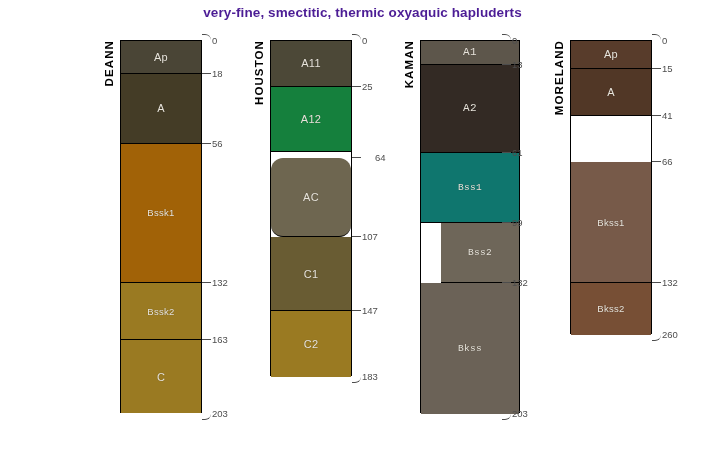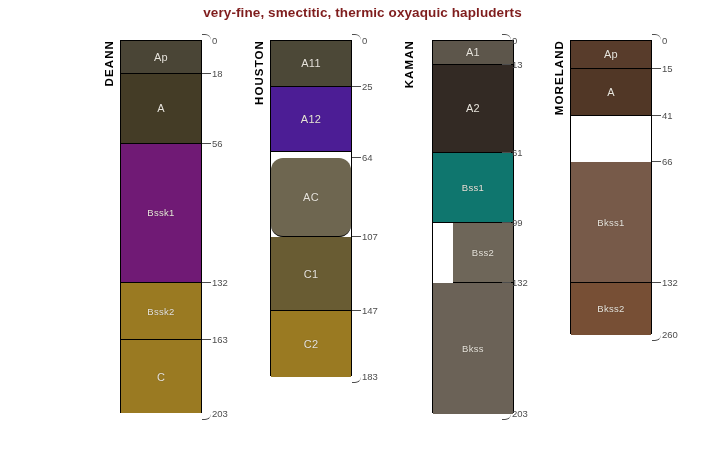--- a/index.html
+++ b/index.html
@@ -20,21 +20,21 @@
     height: 450px;
   }
   .chart-title {
     position: absolute;
     top: 0;
     left: 0;
     width: 725px;
     text-align: center;
     font-size: 13.5px;
     font-weight: bold;
-    color: #7f1d1d;
+    color: #4c1d95;
     padding-top: 5px;
     letter-spacing: 0.1px;
   }
   .profile {
     position: absolute;
     top: 0;
     height: 450px;
   }
   .pedon-label {
     position: absolute;
@@ -111,21 +111,21 @@
   <div id="profiles-container">
       <div class="profile" style="left: 0px;">
         <div class="pedon-label" style="left: 103px; top: 40px;">DEANN</div>
         <div class="col" style="left: 120px; top: 40px; width: 82px; height: 372.505px;">
           <div class="horizon" style="top: 0px; height: 33.03px; background: rgb(74, 69, 54);">
             <span class="horizon-label big">Ap</span>
           </div>
           <div class="horizon" style="top: 33.03px; height: 69.73px; background: rgb(68, 60, 38);">
             <span class="horizon-label big">A</span>
           </div>
-          <div class="horizon" style="top: 102.76px; height: 139.46px; background: #701a75; justify-content: center;">
+          <div class="horizon" style="top: 102.76px; height: 139.46px; background: #a16207; justify-content: center;">
             <span class="horizon-label">Bssk1</span>
           </div>
           <div class="horizon" style="top: 242.22px; height: 56.885px; background: rgb(154, 122, 34);">
             <span class="horizon-label">Bssk2</span>
           </div>
           <div class="horizon" style="top: 299.105px; height: 73.4px; background: rgb(154, 122, 34); border-bottom: none;">
             <span class="horizon-label big">C</span>
           </div>
         </div>
         <div class="depth-axis" style="left: 202px;">
@@ -142,51 +142,51 @@
           <div class="tick-curve" style="top: 412.505px;"></div>
           <div class="tick-label" style="top: 412.505px;">203</div>
         </div>
       </div>
       <div class="profile" style="left: 0px;">
         <div class="pedon-label" style="left: 253px; top: 40px;">HOUSTON</div>
         <div class="col" style="left: 270px; top: 40px; width: 82px; height: 335.805px;">
           <div class="horizon" style="top: 0px; height: 45.875px; background: rgb(76, 72, 55);">
             <span class="horizon-label big">A11</span>
           </div>
-          <div class="horizon" style="top: 45.875px; height: 65px; background: #4c1d95;">
+          <div class="horizon" style="top: 45.875px; height: 65px; background: #15803d;">
             <span class="horizon-label big">A12</span>
           </div>
           <div class="horizon" style="top: 117.44px; height: 78.905px; background: rgb(110, 102, 80); border-radius: 12px;">
             <span class="horizon-label big">AC</span>
           </div>
           <div class="horizon" style="top: 196.345px; height: 73.4px; background: rgb(105, 92, 51);">
             <span class="horizon-label big">C1</span>
           </div>
           <div class="horizon" style="top: 269.745px; height: 66.06px; background: rgb(154, 122, 34); border-bottom: none;">
             <span class="horizon-label big">C2</span>
           </div>
         </div>
         <div class="depth-axis" style="left: 352px;">
           <div class="tick-curve" style="top: 34px; border-radius: 0px 6px 0px 0px; border-bottom: 0px; border-top: 1px solid rgb(77, 77, 77);"></div>
           <div class="tick-label" style="top: 40px;">0</div>
           <div class="tick" style="top: 85.875px;"></div>
           <div class="tick-label" style="top: 85.875px;">25</div>
           <div class="tick" style="top: 157.44px;"></div>
-          <div class="tick-label" style="top: 157.44px;">64</div>
+          <div class="tick-label" style="top: 157.44px; margin-left: 13px;">64</div>
           <div class="tick" style="top: 236.345px;"></div>
           <div class="tick-label" style="top: 236.345px;">107</div>
           <div class="tick" style="top: 309.745px;"></div>
           <div class="tick-label" style="top: 309.745px;">147</div>
           <div class="tick-curve" style="top: 375.805px;"></div>
           <div class="tick-label" style="top: 375.805px;">183</div>
         </div>
       </div>
       <div class="profile" style="left: 0px;">
         <div class="pedon-label" style="left: 403px; top: 40px;">KAMAN</div>
-        <div class="col" style="left: 432px; top: 40px; width: 82px; height: 372.505px;">
+        <div class="col" style="left: 420px; top: 40px; width: 100px; height: 372.505px; font-family: Liberation Mono, monospace;">
           <div class="horizon" style="top: 0px; height: 23.855px; background: rgb(93, 86, 75);">
             <span class="horizon-label big">A1</span>
           </div>
           <div class="horizon" style="top: 23.855px; height: 88.08px; background: rgb(51, 42, 36);">
             <span class="horizon-label big">A2</span>
           </div>
           <div class="horizon" style="top: 111.935px; height: 69.73px; background: #0f766e;">
             <span class="horizon-label">Bss1</span>
           </div>
           <div class="horizon" style="top: 181.665px; height: 60.555px; background: rgb(110, 102, 89); margin-left: 20px;">

